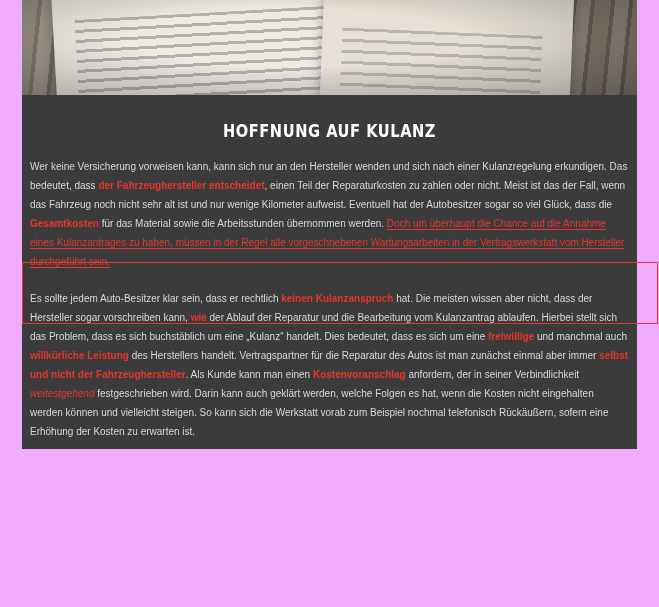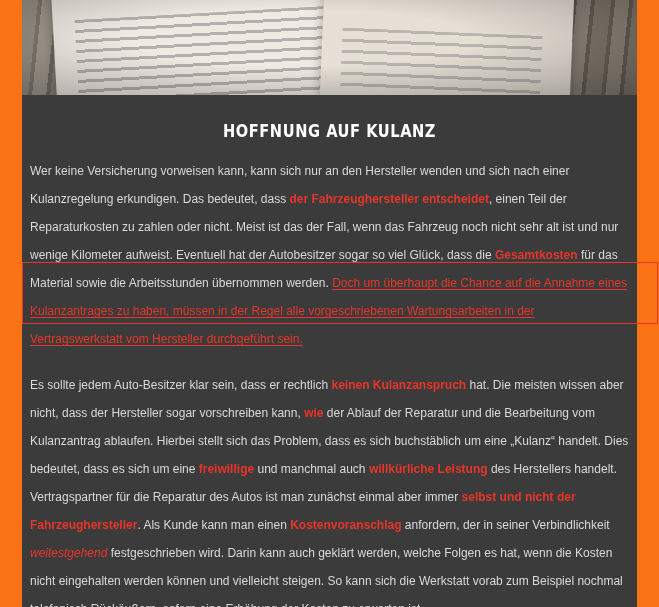--- a/index.html
+++ b/index.html
@@ -10,21 +10,21 @@
     width: 659px;
     height: 607px;
     background: #3b3b3b;
     font-family: "Liberation Sans", sans-serif;
     overflow: hidden;
   }
   .page {
     position: relative;
     width: 659px;
     height: 607px;
-    background: #f97316;
+    background: #f0abfc;
     box-sizing: border-box;
   }
   .content-col {
     position: absolute;
     left: 22px;
     top: 0;
     width: 615px;
     background: #3b3b3b;
   }
   
@@ -121,22 +121,22 @@
     text-transform: uppercase;
     text-align: center;
     margin: 26px 0 16px 0;
     font-stretch: condensed;
     transform: scaleX(0.93);
   }
 
   
   .body-text {
     color: #d9d9d9;
-    font-size: 12px;
-    line-height: 28px;
+    font-size: 10px;
+    line-height: 19px;
     text-align: left;
     margin: 0 0 18px 0;
     padding: 0 8px 0 8px;
   }
   .body-text:last-child { margin-bottom: 8px; }
 
   .b-red {
     color: #e8352a;
     font-weight: bold;
   }

